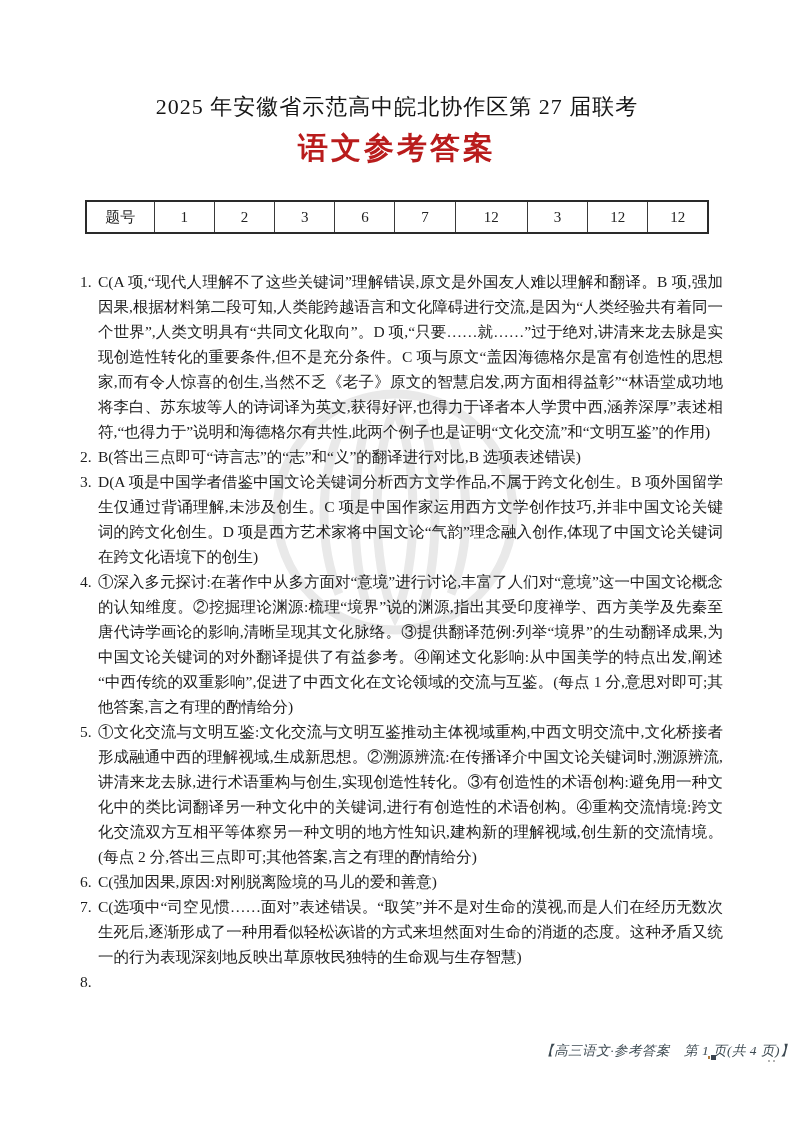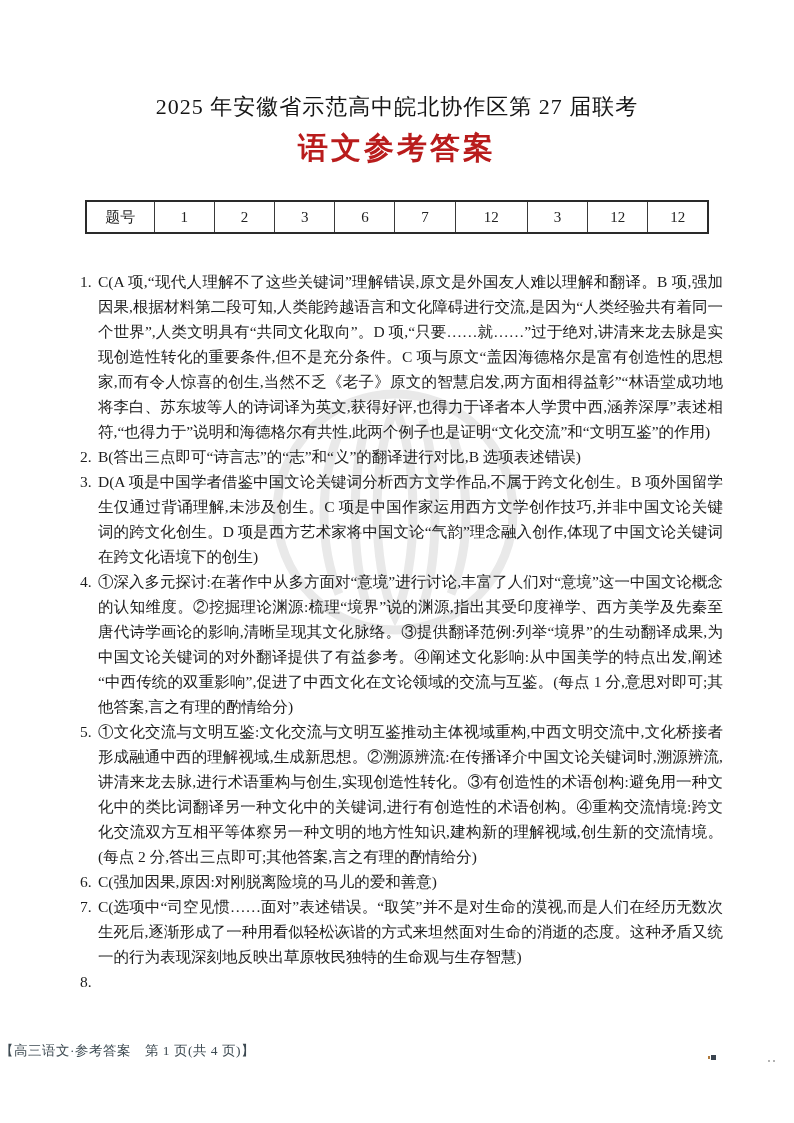--- a/index.html
+++ b/index.html
@@ -41,22 +41,23 @@
   
   .answers{
     position:absolute;top:269px;left:80px;width:643px;
     font-size:15.5px;line-height:25px;color:#1c1c1c;
   }
   .answer-item{position:relative;padding-left:18px;text-align:justify;}
   .answer-item .num{position:absolute;left:0;top:0;}
   
   .page-footer{
     position:absolute;top:1042px;left:0;width:100%;
-    text-align:left;font-size:13.5px;color:#3d4a52;
+    text-align:right;font-size:13.5px;color:#3d4a52;
     letter-spacing:.5px;
+    font-style:italic;
   }
   
   .speck{position:absolute;left:708px;top:1055px;width:8px;height:5px;}
   .speck i{position:absolute;display:block;}
   .speck .a{left:0;top:1px;width:2px;height:3px;background:#b07a3c;}
   .speck .b{left:3px;top:0;width:5px;height:5px;background:#3a4450;}
   .dots{position:absolute;left:768px;top:1060px;width:10px;height:3px;}
   .dots i{position:absolute;top:0;width:2px;height:2px;background:#9a9a9a;border-radius:50%;display:block;}
   .dots .d1{left:0;} .dots .d2{left:5px;}
 </style>

